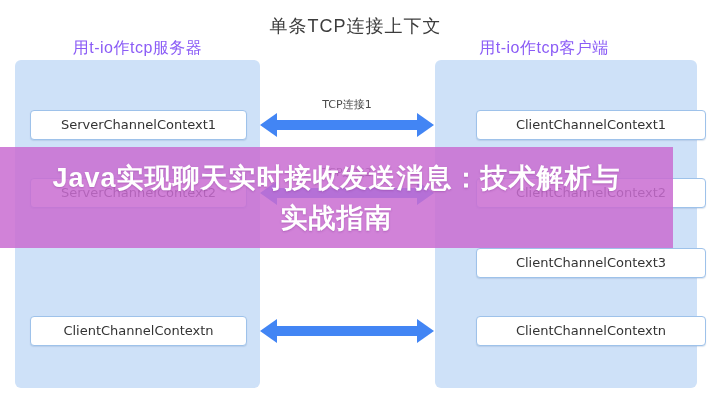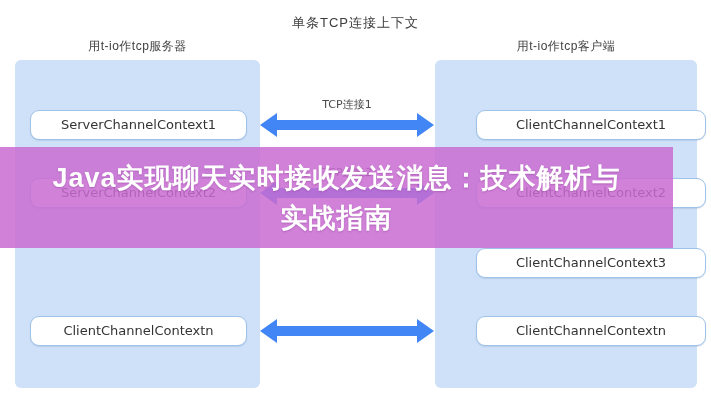--- a/index.html
+++ b/index.html
@@ -5,37 +5,37 @@
   html,body{margin:0;padding:0;}
   body{
     width:711px;height:400px;position:relative;overflow:hidden;
     background:#ffffff;
     font-family:"Liberation Sans","DejaVu Sans",sans-serif;
   }
   .abs{position:absolute;}
 
   .page-title{
     top:14px;left:0;width:711px;text-align:center;
-    font-size:13px;color:#3c3c3c;letter-spacing:1px;
+    font-size:18px;color:#3c3c3c;letter-spacing:1px;
   }
   .col-header{
-    top:38px;font-size:12px;color:#404040;text-align:center;letter-spacing:.5px;
+    top:38px;font-size:16px;color:#8b5cf6;text-align:center;letter-spacing:.5px;
   }
   .col-header.server{left:15px;width:245px;}
-  .col-header.client{left:435px;width:262px;}
+  .col-header.client{left:413px;width:262px;}
 
   .panel{
     top:60px;height:328px;background:#cee1f8;border-radius:6px;
   }
   .panel.server{left:15px;width:245px;}
   .panel.client{left:435px;width:262px;}
 
   .row{left:0;width:711px;height:30px;}
   .node{
-    height:28px;line-height:28px;border:1px solid #9ec2ea;border-radius:9px;
+    height:28px;line-height:28px;border:1px solid #9ec2ea;border-radius:4px;
     background:#ffffff;text-align:center;font-size:13px;color:#333333;
     font-family:"DejaVu Sans",sans-serif;
     box-shadow:0 1px 1px rgba(120,150,190,.25);
     position:absolute;top:0;
   }
   .node.server{left:30px;width:215px;}
   .node.client{left:476px;width:228px;}
 
   .link{position:absolute;left:260px;width:174px;height:30px;top:0;}
   .link-label{

